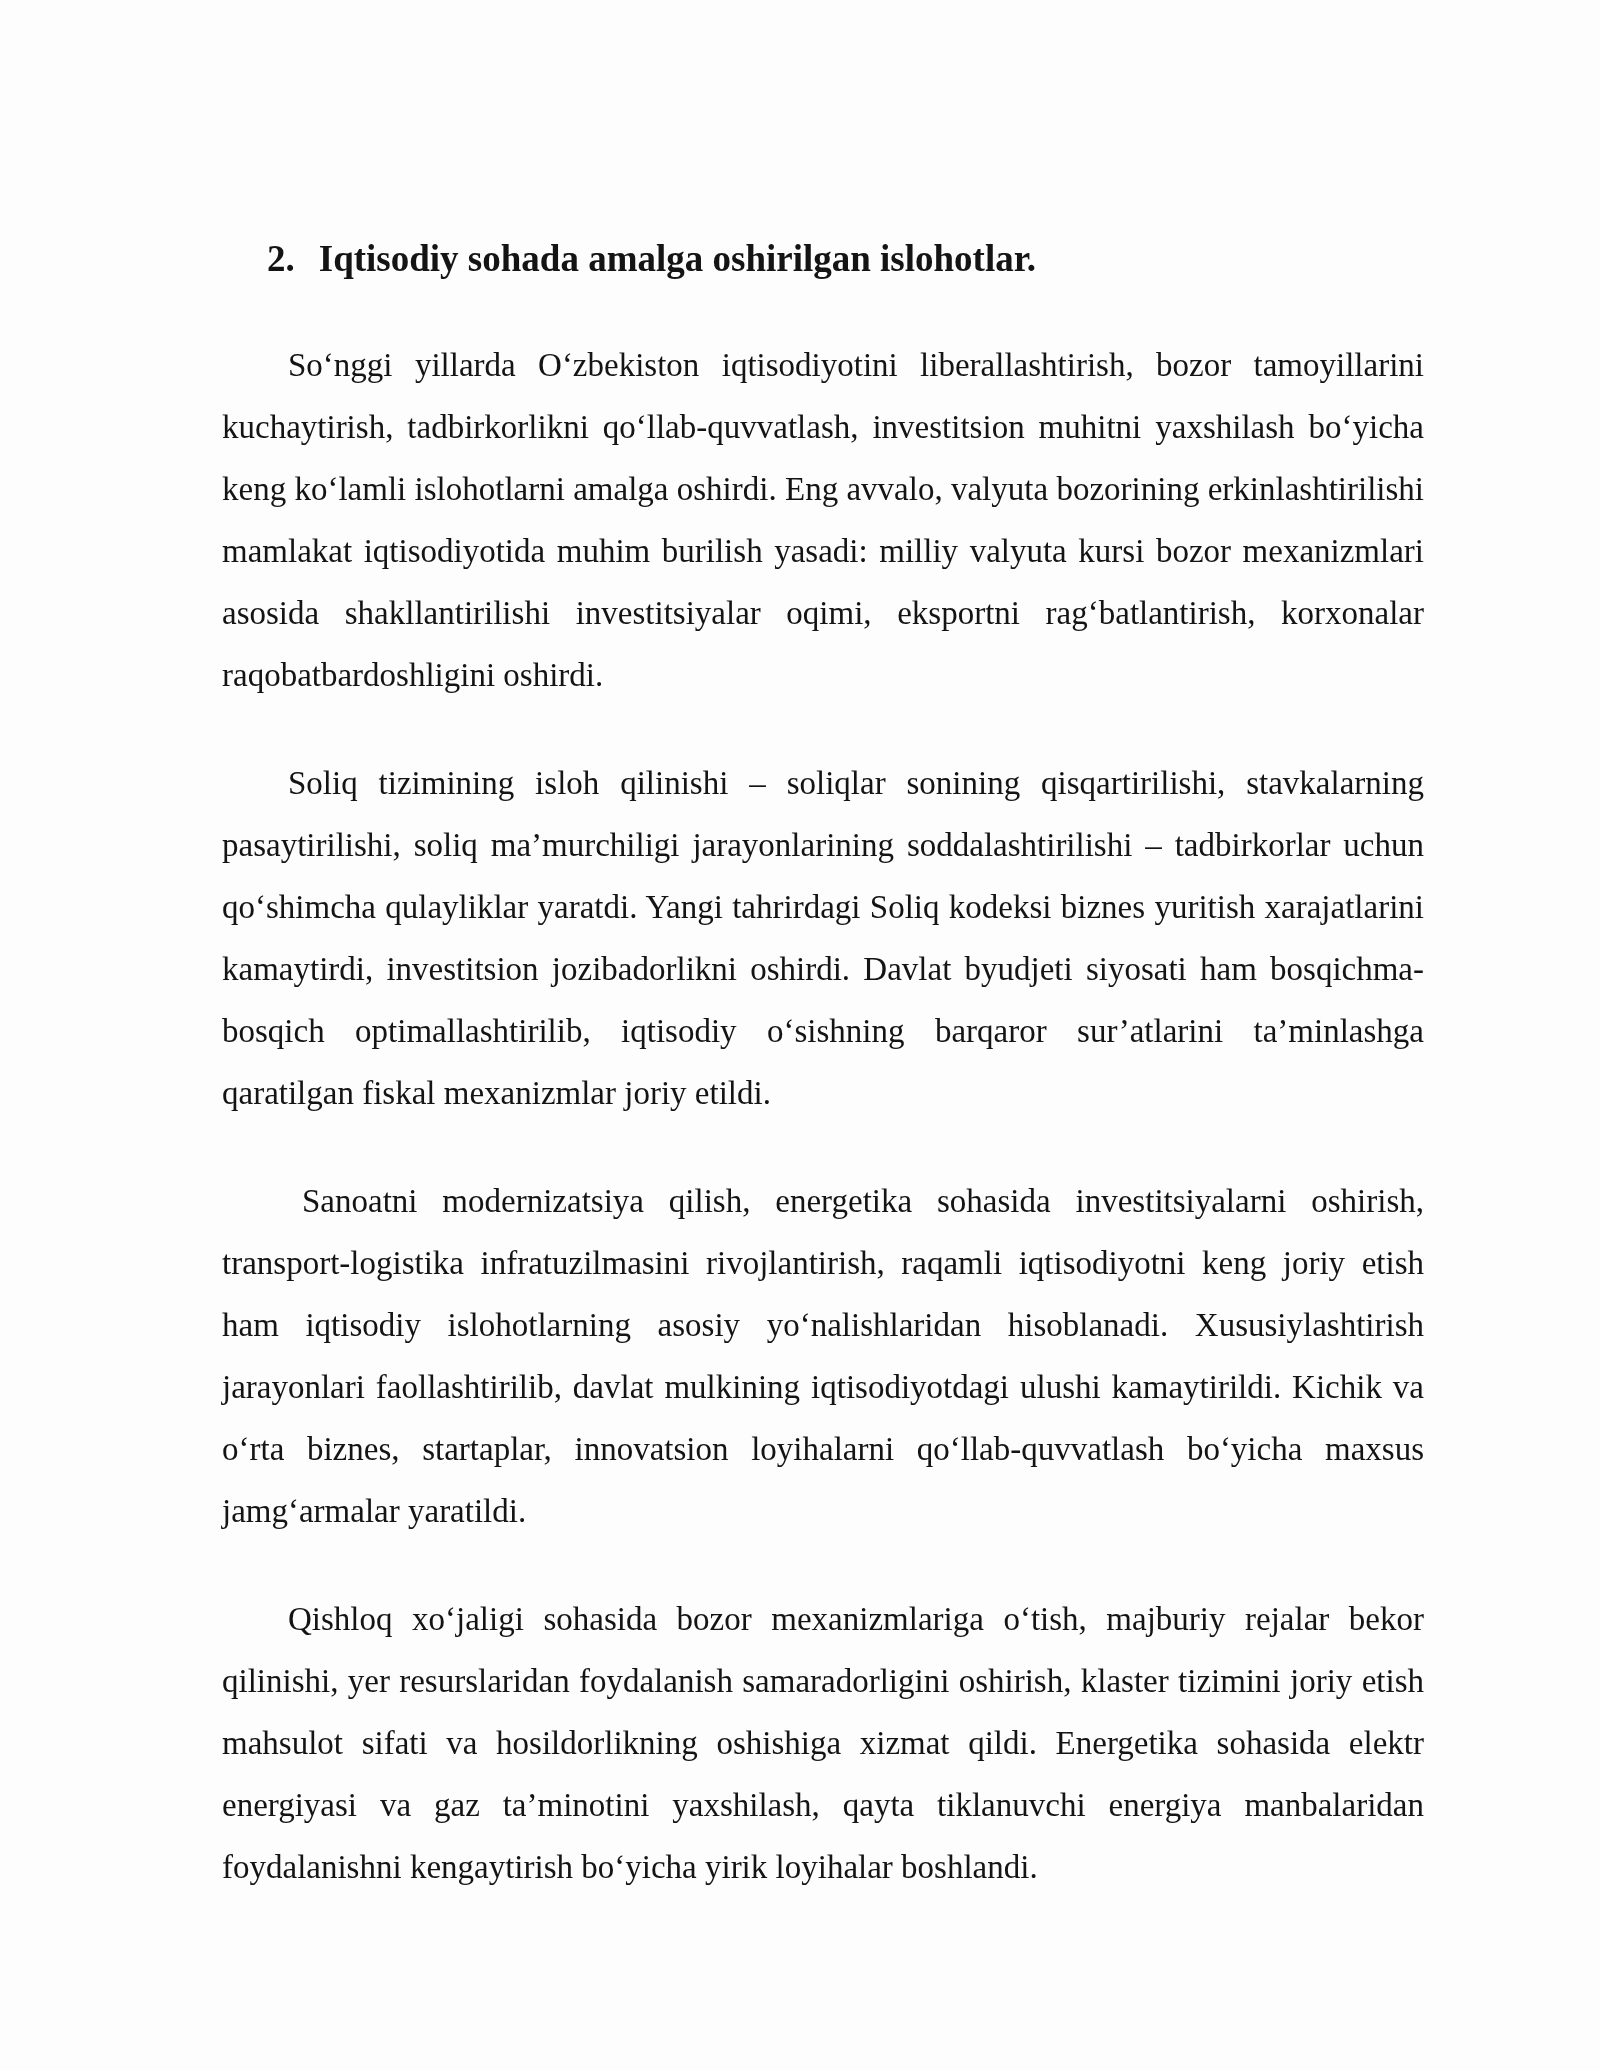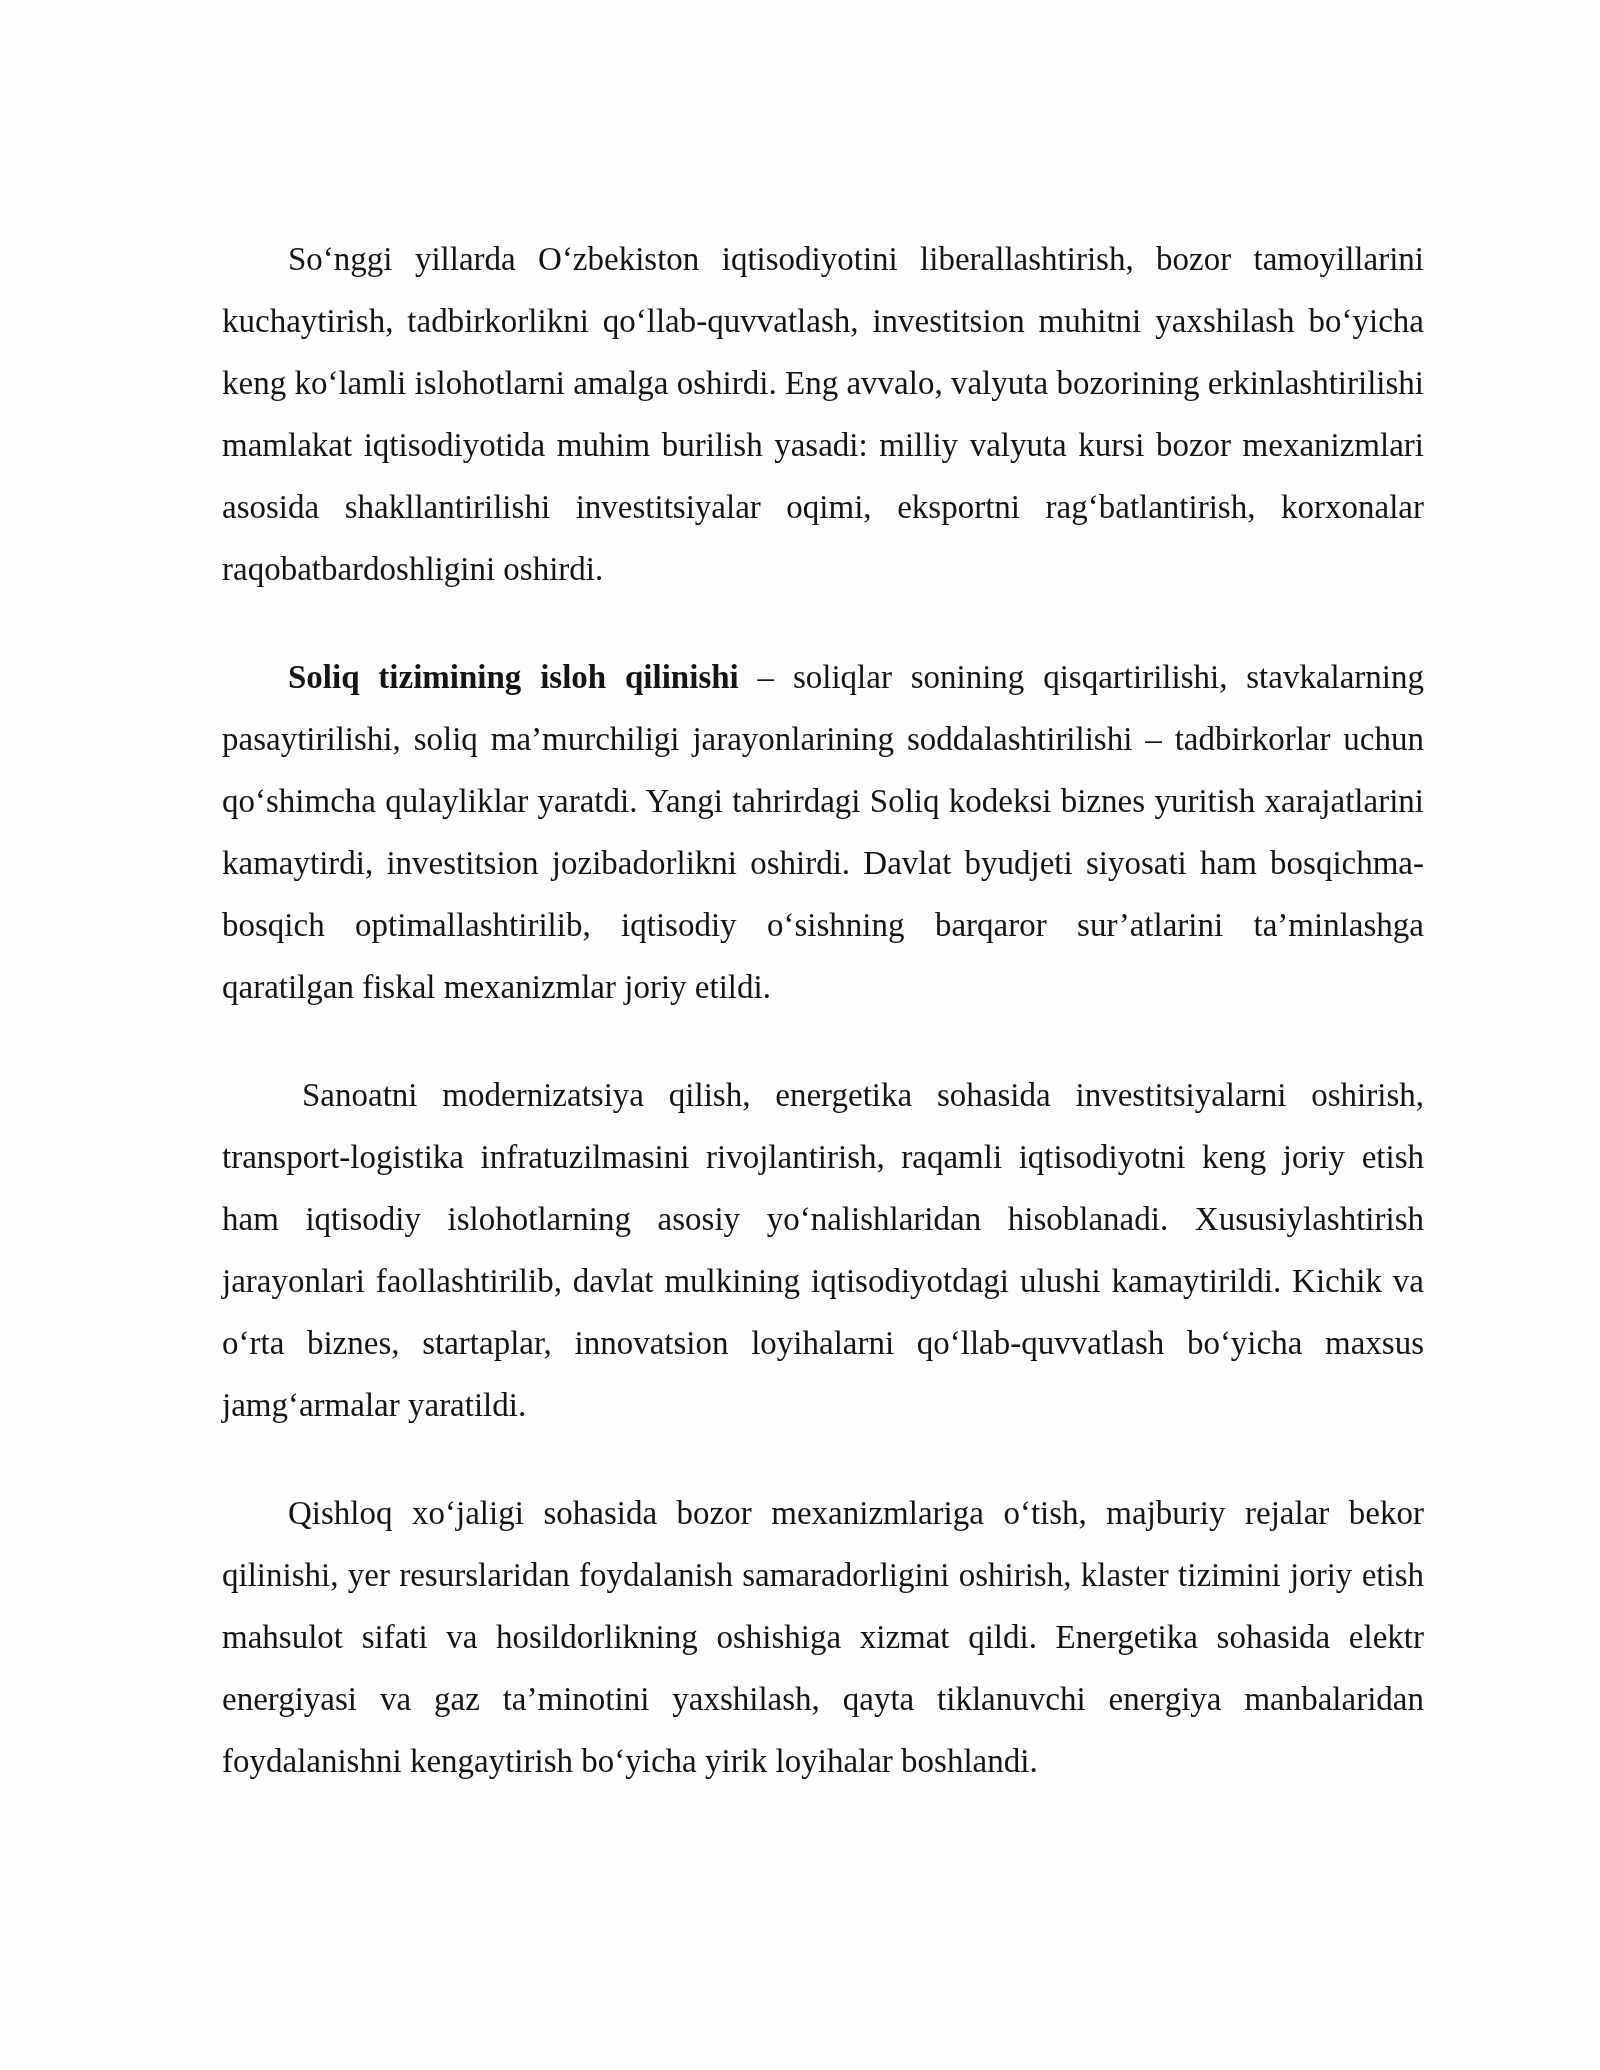--- a/index.html
+++ b/index.html
@@ -37,28 +37,29 @@
     text-align: justify;
     text-indent: 66px;
   }
   .para.indent-deep {
     text-indent: 80px;
   }
   .para.last {
     margin-bottom: 0;
   }
   .lead-bold {
-    font-weight: bold;
+    font-weight: normal;
   }
 </style>
 </head>
 <body>
 
 <div class="sheet" style="background: rgb(253, 253, 253); color: rgb(20, 20, 20);">
 
+  <h2 class="heading"><span class="h-num">2.</span><span>Iqtisodiy sohada amalga oshirilgan islohotlar.</span></h2>
 
   <p class="para"><span>So‘nggi yillarda O‘zbekiston iqtisodiyotini liberallashtirish, bozor tamoyillarini kuchaytirish, tadbirkorlikni qo‘llab-quvvatlash, investitsion muhitni yaxshilash bo‘yicha keng ko‘lamli islohotlarni amalga oshirdi. Eng avvalo, valyuta bozorining erkinlashtirilishi mamlakat iqtisodiyotida muhim burilish yasadi: milliy valyuta kursi bozor mexanizmlari asosida shakllantirilishi investitsiyalar oqimi, eksportni rag‘batlantirish, korxonalar raqobatbardoshligini oshirdi.</span></p>
 
   <p class="para"><span class="lead-bold">Soliq tizimining isloh qilinishi</span><span> – soliqlar sonining qisqartirilishi, stavkalarning pasaytirilishi, soliq ma’murchiligi jarayonlarining soddalashtirilishi – tadbirkorlar uchun qo‘shimcha qulayliklar yaratdi. Yangi tahrirdagi Soliq kodeksi biznes yuritish xarajatlarini kamaytirdi, investitsion jozibadorlikni oshirdi. Davlat byudjeti siyosati ham bosqichma-bosqich optimallashtirilib, iqtisodiy o‘sishning barqaror sur’atlarini ta’minlashga qaratilgan fiskal mexanizmlar joriy etildi.</span></p>
 
   <p class="para indent-deep"><span>Sanoatni modernizatsiya qilish, energetika sohasida investitsiyalarni oshirish, transport-logistika infratuzilmasini rivojlantirish, raqamli iqtisodiyotni keng joriy etish ham iqtisodiy islohotlarning asosiy yo‘nalishlaridan hisoblanadi. Xususiylashtirish jarayonlari faollashtirilib, davlat mulkining iqtisodiyotdagi ulushi kamaytirildi. Kichik va o‘rta biznes, startaplar, innovatsion loyihalarni qo‘llab-quvvatlash bo‘yicha maxsus jamg‘armalar yaratildi.</span></p>
 
   <p class="para last"><span>Qishloq xo‘jaligi sohasida bozor mexanizmlariga o‘tish, majburiy rejalar bekor qilinishi, yer resurslaridan foydalanish samaradorligini oshirish, klaster tizimini joriy etish mahsulot sifati va hosildorlikning oshishiga xizmat qildi. Energetika sohasida elektr energiyasi va gaz ta’minotini yaxshilash, qayta tiklanuvchi energiya manbalaridan foydalanishni kengaytirish bo‘yicha yirik loyihalar boshlandi.</span></p>
 
 </div>

